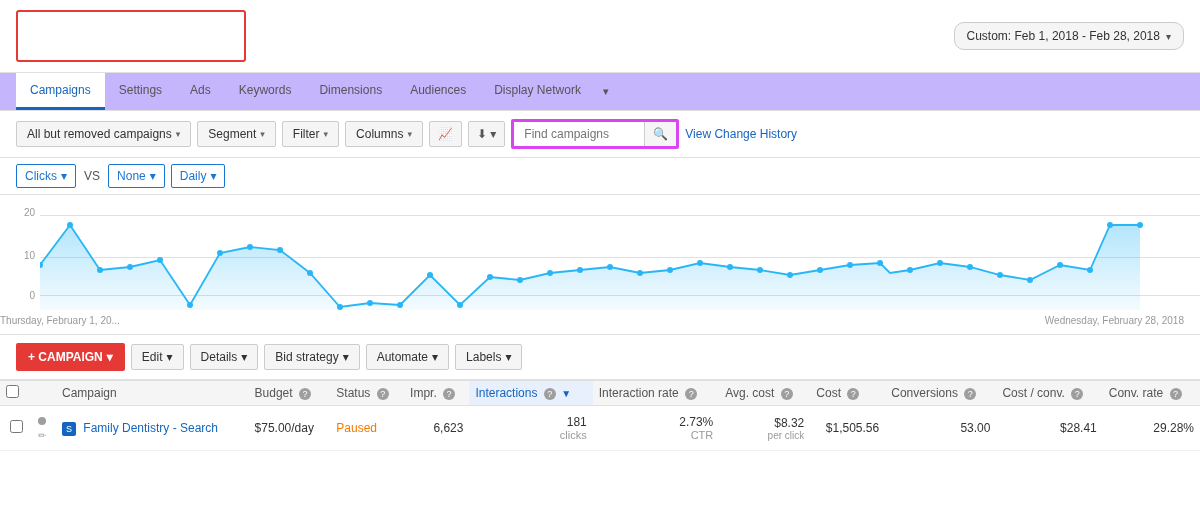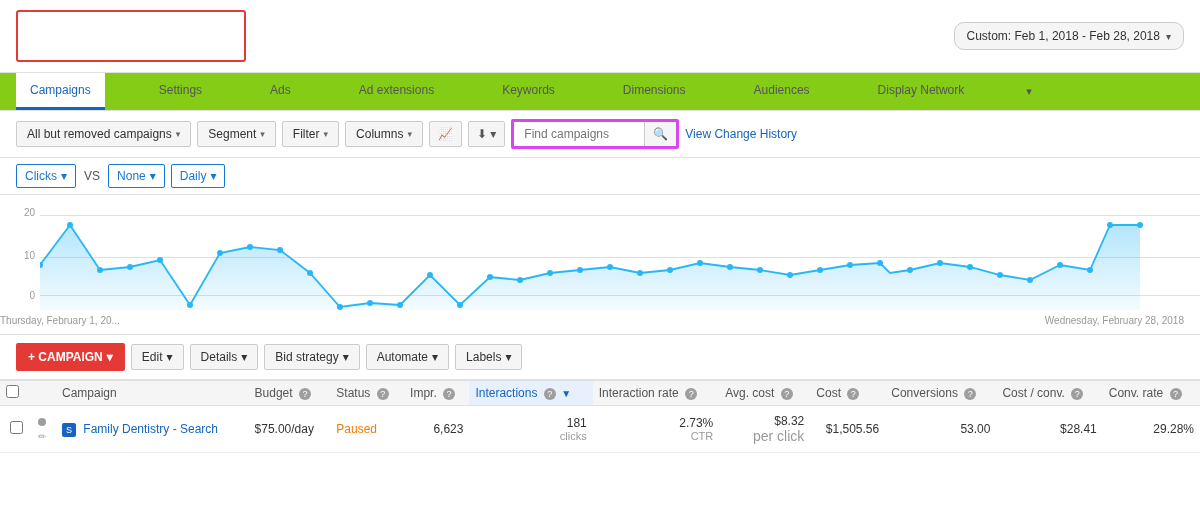--- a/index.html
+++ b/index.html
@@ -32,23 +32,22 @@
       color: #333;
       margin-left: 48px;
     }
     .date-range-btn .chevron { font-size: 10px; color: #555; }
 
     
     .nav-tabs {
       display: flex;
       align-items: center;
       border-bottom: 1px solid #e0e0e0;
-      background: #84cc16;
+      background: #c4b5fd;
       padding: 0 16px;
-      gap: 40px;
     }
     .nav-tab {
       padding: 10px 14px;
       font-size: 12px;
       cursor: pointer;
       border-bottom: 3px solid transparent;
       color: #555;
       white-space: nowrap;
     }
     .nav-tab.active {
@@ -302,21 +301,20 @@
   <button class="date-range-btn">
     <span>Custom: Feb 1, 2018 - Feb 28, 2018</span>
     <span class="chevron">▾</span>
   </button>
 </div>
 
 <div class="nav-tabs">
   <div class="nav-tab active">Campaigns</div>
   <div class="nav-tab">Settings</div>
   <div class="nav-tab">Ads</div>
-  <div class="nav-tab">Ad extensions</div>
   <div class="nav-tab">Keywords</div>
   <div class="nav-tab">Dimensions</div>
   <div class="nav-tab">Audiences</div>
   <div class="nav-tab">Display Network</div>
   <div class="nav-tab-more">▾</div>
 </div>
 
 <div class="toolbar-row">
   <button class="toolbar-btn">
     <span>All but removed campaigns</span>
@@ -536,21 +534,21 @@
         <td class="col-right">
           <div>181</div>
           <div style="color:#999;font-size:11px;">clicks</div>
         </td>
         <td class="col-right">
           <div>2.73%</div>
           <div style="color:#999;font-size:11px;">CTR</div>
         </td>
         <td class="col-right">
           <div>$8.32</div>
-          <div style="color:#999;font-size:14px;">per click</div>
+          <div style="color:#999;font-size:10px;">per click</div>
         </td>
         <td class="col-right">
           <span>$1,505.56</span>
         </td>
         <td class="col-right">
           <span>53.00</span>
         </td>
         <td class="col-right">
           <span>$28.41</span>
         </td>

